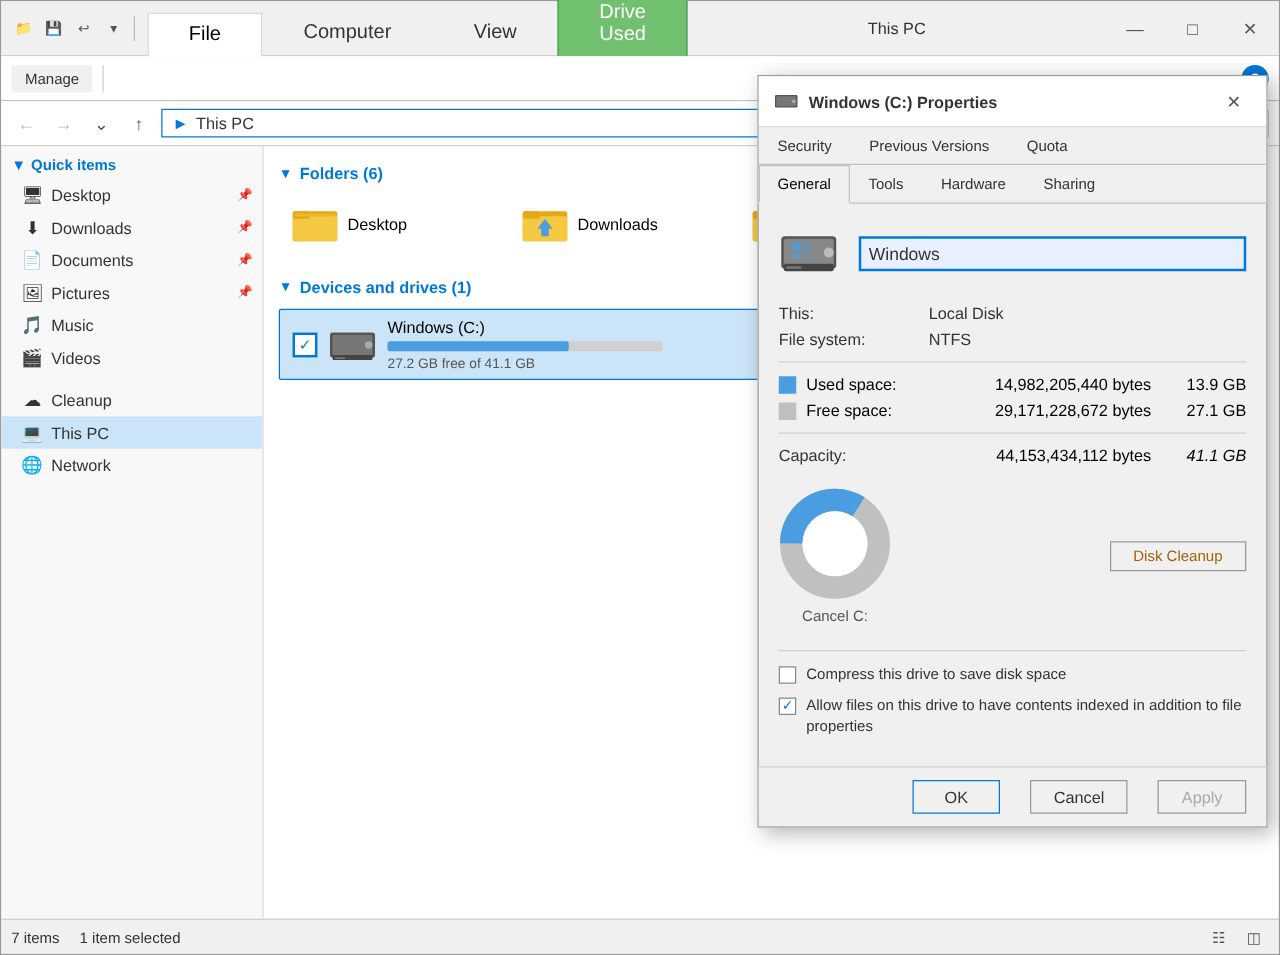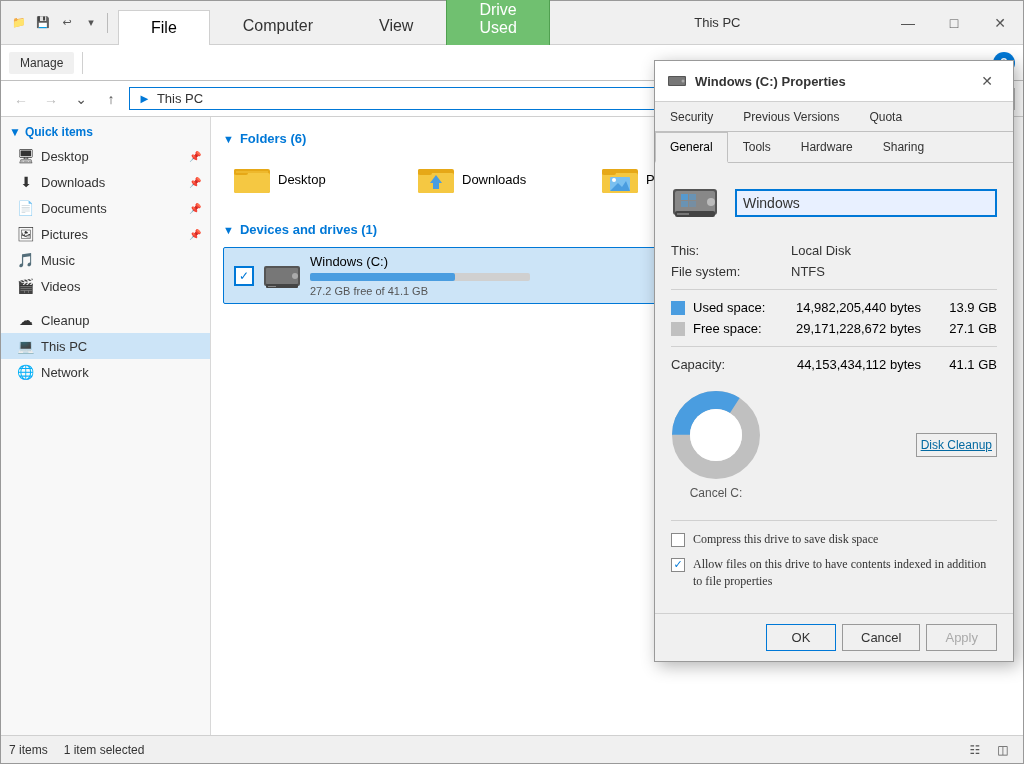--- a/index.html
+++ b/index.html
@@ -61,21 +61,21 @@
     .drive-free { font-size: 11px; color: #555; }
     .check-icon { width: 20px; height: 20px; border: 2px solid #0078d7; background: #fff; display: flex; align-items: center; justify-content: center; font-size: 12px; color: #0078d7; flex-shrink: 0; }
 
     
     .status-bar { display: flex; align-items: center; background: #f0f0f0; border-top: 1px solid #d0d0d0; padding: 2px 8px; height: 28px; font-size: 12px; color: #333; gap: 16px; }
     .status-right { margin-left: auto; display: flex; gap: 4px; }
     .view-btn { width: 24px; height: 24px; display: flex; align-items: center; justify-content: center; cursor: pointer; color: #555; }
 
     
     .dialog-overlay { position: fixed; top: 0; left: 0; width: 1024px; height: 764px; display: flex; align-items: flex-start; justify-content: flex-end; padding: 60px 10px 0 0; }
-    .dialog { width: 360px; background: #f0f0f0; border: 1px solid #999; box-shadow: 4px 4px 16px rgba(0,0,0,0.3); display: flex; flex-direction: column; }
+    .dialog { width: 408px; background: #f0f0f0; border: 1px solid #999; box-shadow: 4px 4px 16px rgba(0,0,0,0.3); display: flex; flex-direction: column; }
     .dialog-title { display: flex; align-items: center; background: #fff; border-bottom: 1px solid #d0d0d0; padding: 8px 12px; gap: 8px; }
     .dialog-title-icon { width: 20px; height: 20px; display: flex; align-items: center; justify-content: center; }
     .dialog-title-text { flex: 1; font-size: 13px; font-weight: 600; color: #333; }
     .dialog-close { width: 28px; height: 24px; display: flex; align-items: center; justify-content: center; cursor: pointer; font-size: 14px; color: #555; border: 1px solid transparent; }
 
     
     .dialog-tabs { display: flex; background: #f0f0f0; border-bottom: 1px solid #c0c0c0; }
     .dialog-tab { padding: 7px 14px; font-size: 12px; cursor: pointer; color: #333; border: 1px solid transparent; border-bottom: none; }
     .dialog-tab.active { background: #f0f0f0; border-color: #c0c0c0; border-bottom: 2px solid #f0f0f0; margin-bottom: -1px; color: #000; font-weight: 500; }
 
@@ -89,38 +89,38 @@
     .space-row { display: flex; align-items: center; margin: 6px 0; }
     .space-color { width: 14px; height: 14px; margin-right: 8px; flex-shrink: 0; }
     .space-used { background: #4a9de0; }
     .space-free { background: #c0c0c0; }
     .space-label { width: 100px; font-size: 13px; }
     .space-bytes { flex: 1; font-size: 13px; text-align: right; padding-right: 16px; }
     .space-gb { font-size: 13px; width: 60px; text-align: right; }
     .capacity-row { display: flex; align-items: center; margin: 8px 0; }
     .cap-label { width: 122px; font-size: 13px; color: #333; }
     .cap-bytes { flex: 1; font-size: 13px; text-align: right; padding-right: 16px; }
-    .cap-gb { font-size: 13px; width: 60px; text-align: right; }
+    .cap-gb { font-size: 13px; width: 60px; text-align: right; font-style: italic; }
     .separator { height: 1px; background: #d0d0d0; margin: 10px 0; }
 
     
     .donut-container { display: flex; flex-direction: column; align-items: center; margin: 10px 0; }
     .donut-label { font-size: 12px; color: #555; margin-top: 6px; }
-    .cleanup-btn { float: right; padding: 4px 4px; background: #f0f0f0; border: 1px solid #999; font-size: 12px; cursor: pointer; color: #0369a1; text-decoration: underline; }
+    .cleanup-btn { float: right; padding: 4px 18px; background: #f0f0f0; border: 1px solid #999; font-size: 12px; cursor: pointer; color: #a16207; }
 
     .disk-row { display: flex; align-items: center; justify-content: space-between; margin: 8px 0; }
 
     
-    .checkbox-row { display: flex; align-items: flex-start; gap: 8px; margin: 8px 0; font-family: Liberation Serif, serif; }
+    .checkbox-row { display: flex; align-items: flex-start; gap: 8px; margin: 8px 0; }
     .checkbox { width: 14px; height: 14px; border: 1px solid #888; background: #fff; flex-shrink: 0; margin-top: 2px; display: flex; align-items: center; justify-content: center; }
     .checkbox.checked { background: #fff; }
     .checkbox-label { font-size: 12px; color: #333; line-height: 1.4; }
 
     
-    .dialog-footer { display: flex; justify-content: flex-end; gap: 6px; padding: 10px 16px; border-top: 1px solid #d0d0d0; background: #f0f0f0; }
+    .dialog-footer { display: flex; justify-content: flex-end; gap: 24px; padding: 10px 16px; border-top: 1px solid #d0d0d0; background: #f0f0f0; }
     .dlg-btn { padding: 5px 18px; font-size: 13px; cursor: pointer; border: 1px solid #999; background: #f0f0f0; color: #333; min-width: 70px; }
     .dlg-btn.primary { border-color: #0078d7; background: #f0f0f0; }
     .dlg-btn.disabled { color: #aaa; cursor: default; }
 
     
     .folder-svg { width: 36px; height: 32px; }
     .drive-svg { width: 40px; height: 40px; }
 
     
     .donut-svg { width: 90px; height: 90px; }

